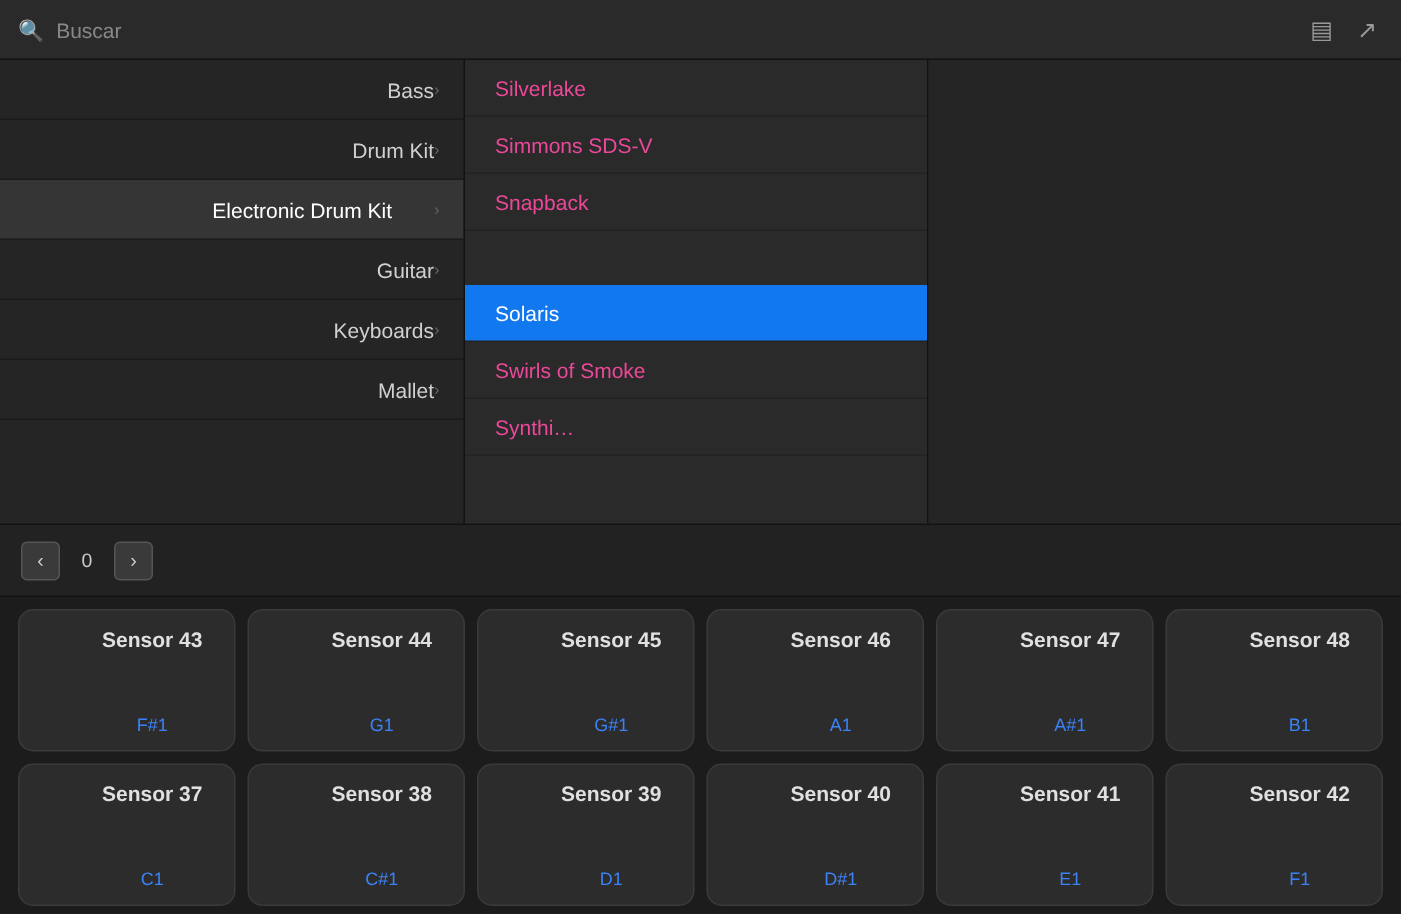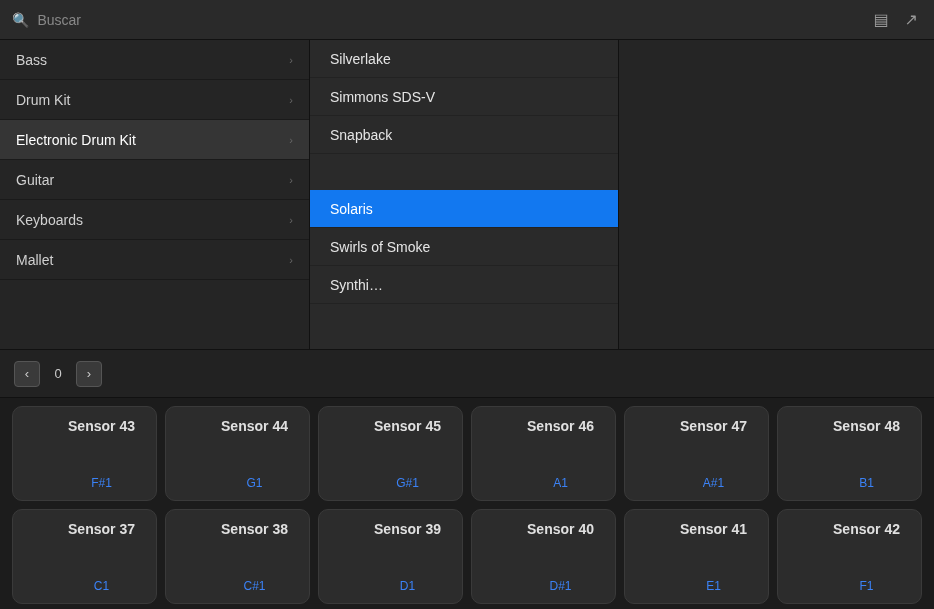--- a/index.html
+++ b/index.html
@@ -70,21 +70,21 @@
       width: 310px;
       background: #252525;
       border-right: 1px solid #111;
       overflow-y: auto;
       flex-shrink: 0;
     }
 
     .sidebar-item {
       display: flex;
       align-items: center;
-      justify-content: space-between;
+      justify-content: flex-end;
       padding: 0 16px;
       height: 40px;
       cursor: pointer;
       font-size: 14px;
       color: #d0d0d0;
       border-bottom: 1px solid #1a1a1a;
     }
 
     .sidebar-item.active {
       background: #353535;
@@ -105,21 +105,21 @@
       border-right: 1px solid #111;
     }
 
     .list-item {
       display: flex;
       align-items: center;
       padding: 0 20px;
       height: 38px;
       cursor: pointer;
       font-size: 14px;
-      color: #e5e5e5;
+      color: #ec4899;
       border-bottom: 1px solid #222;
     }
 
     .list-item.selected {
       background: #1278f0;
       color: #fff;
       margin-top: 36px;
     }
 
     

